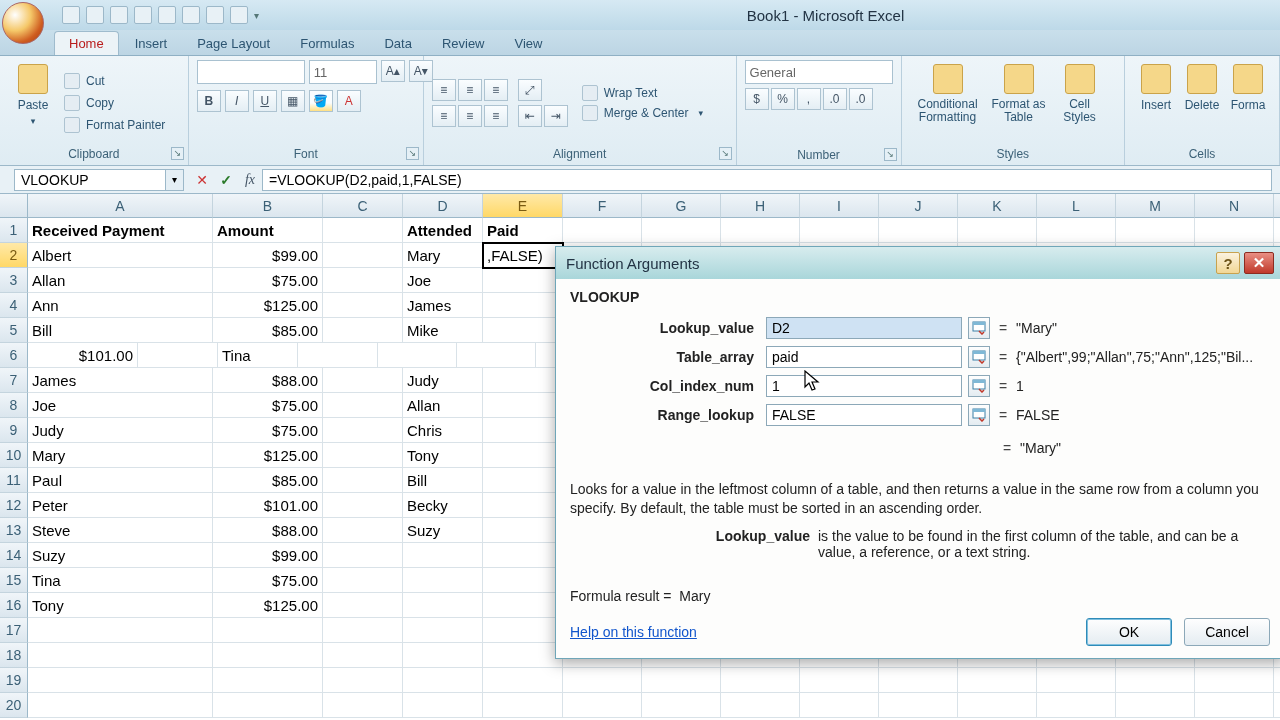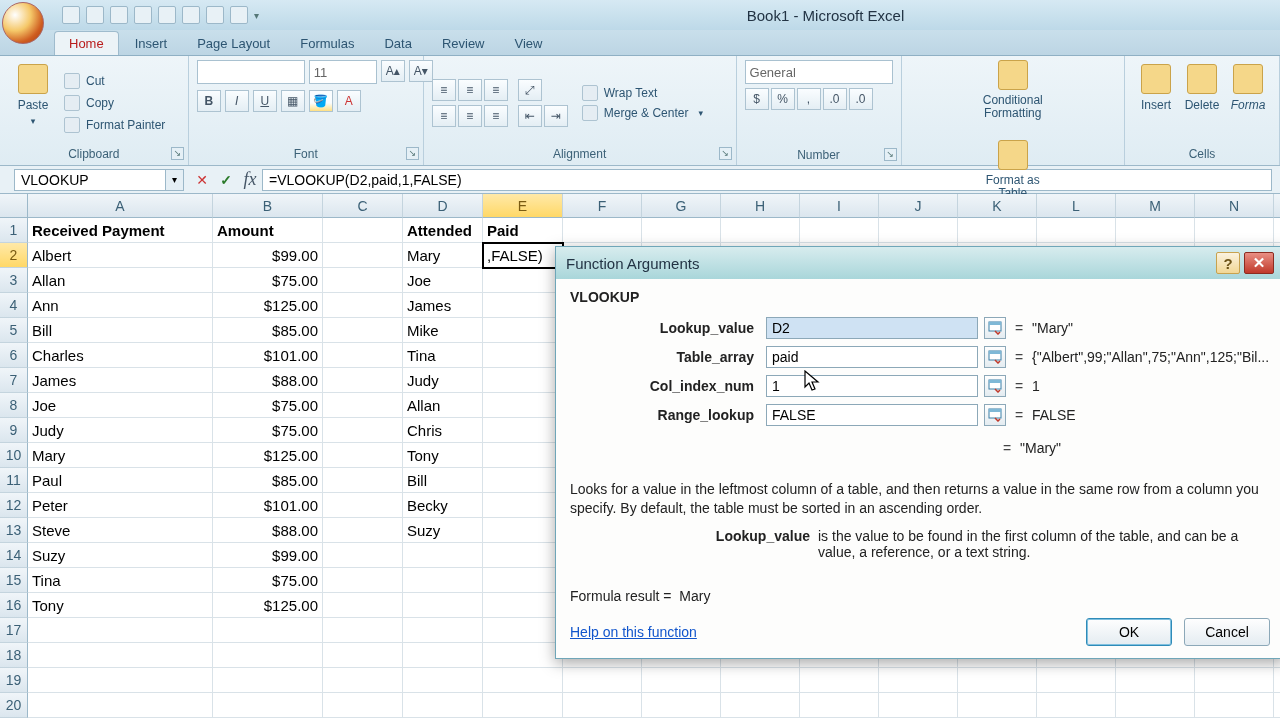--- a/index.html
+++ b/index.html
@@ -32,21 +32,21 @@
   .btnsq { width:24px; height:22px; border:1px solid #adc3d1; background:linear-gradient(#fafdff,#e4eef4); display:inline-flex; align-items:center; justify-content:center; font-size:12px; color:#456; }
   .btnsq.b { font-weight:bold; } .btnsq.i { font-style:italic; } .btnsq.u { text-decoration:underline; }
   .col { display:flex; flex-direction:column; gap:4px; }
 
   
   .fbar { height: 28px; background: #e8f1f6; border-bottom:1px solid #9cb8c9; display:flex; align-items:center; }
   .namebox { width: 170px; height:22px; margin: 0 6px 0 14px; border:1px solid #9cb8c9; background:#fff; display:flex; align-items:center; padding:0 6px; font-size:14px; position:relative; }
   .namebox .dd { position:absolute; right:0; top:0; bottom:0; width:18px; background:#e5eff5; border-left:1px solid #9cb8c9; display:flex; align-items:center; justify-content:center; font-size:10px; }
   .fbar-btn { width:22px; height:22px; display:flex; align-items:center; justify-content:center; border:1px solid transparent; margin:0 1px; color:#456; font-size:14px; }
   .fbar-btn.chk { color:#2a7a2a; font-weight:bold; }
-  .fbar-btn.fx { font-style:italic; font-family:serif; font-size:18px; }
+  .fbar-btn.fx { font-style:italic; font-family:serif; font-size:14px; }
   .formula-input { flex:1; height:22px; border:1px solid #9cb8c9; background:#fff; padding:0 6px; font-size:14px; margin-right:8px; display:flex; align-items:center; }
 
   
   .grid-wrap { position:relative; display:flex; height:calc(720px - 30px - 26px - 110px - 28px); background:#fff; }
   .corner { width:28px; height:24px; background:linear-gradient(#f0f5f9,#dbe6ee); border-right:1px solid #9cb8c9; border-bottom:1px solid #9cb8c9; }
   .colheads { display:flex; height:24px; }
   .colhead { background:linear-gradient(#f0f5f9,#dbe6ee); border-right:1px solid #c4d4de; border-bottom:1px solid #9cb8c9; display:flex; align-items:center; justify-content:center; font-size:14px; color:#3b6076; }
   .colhead.active { background:linear-gradient(#ffe9a8,#ffd867); color:#7a5b11; }
   .rowheads { display:flex; flex-direction:column; width:28px; }
   .rowhead { height:25px; background:linear-gradient(#f0f5f9,#dbe6ee); border-right:1px solid #9cb8c9; border-bottom:1px solid #c4d4de; display:flex; align-items:center; justify-content:center; font-size:14px; color:#3b6076; }
@@ -66,21 +66,21 @@
   
   .dialog { position:absolute; left:555px; top:246px; width:730px; background:#fdfdfc; border:1px solid #6fa6b8; box-shadow:0 4px 14px rgba(0,0,0,0.35); z-index:100; }
   .dlg-title { height:32px; background:linear-gradient(#d7ecee,#a9d6da); display:flex; align-items:center; padding:0 10px; font-size:15px; color:#234; }
   .dlg-title .spacer{flex:1;}
   .dlg-help { width:24px; height:22px; background:linear-gradient(#faf2df,#f2d795); border:1px solid #c8a24e; display:flex; align-items:center; justify-content:center; font-weight:bold; color:#6e5418; margin-right:4px; border-radius:2px;}
   .dlg-close { width:30px; height:22px; background:linear-gradient(#e98f83,#c0392b); border:1px solid #8c2c21; display:flex; align-items:center; justify-content:center; color:#fff; font-weight:bold; border-radius:2px;}
   .dlg-body { padding:10px 14px 12px; font-size:14px; color:#222; }
   .dlg-fn { font-weight:bold; margin-bottom:8px; }
   .arg-row { display:flex; align-items:center; height:29px; gap:6px; }
   .arg-label { width:190px; text-align:right; font-weight:bold; padding-right:6px; }
-  .arg-input { width:212px; height:22px; border:1px solid #8ca8b8; background:#fff; padding:0 5px; font-size:14px; }
+  .arg-input { width:196px; height:22px; border:1px solid #8ca8b8; background:#fff; padding:0 5px; font-size:14px; }
   .arg-input.sel { background:#cfe2f3; }
   .arg-range-btn { width:22px; height:22px; border:1px solid #8ca8b8; background:linear-gradient(#fefefe,#e4ecf1); display:flex; align-items:center; justify-content:center; }
   .arg-range-btn svg{display:block;}
   .arg-eq { width:14px; text-align:center; color:#444; }
   .arg-result { flex:1; color:#222; font-size:14px; white-space:nowrap; overflow:hidden; }
   .dlg-desc { margin-top:18px; line-height:1.35; }
   .dlg-argdesc { margin-top:10px; display:flex; }
   .dlg-argdesc .al { width:248px; text-align:right; font-weight:bold; padding-right:8px; }
   .dlg-argdesc .ad { flex:1; }
   .dlg-formula-result { margin-top:28px; }
@@ -211,21 +211,21 @@
         <span class="btnsq">%</span>
         <span class="btnsq">,</span>
         <span class="btnsq">.0</span>
         <span class="btnsq">.0</span>
       </div>
     </div>
     <div class="group-label"><span>Number</span><span class="dl">↘</span></div>
   </div>
 
   <div class="group" style="width:225px;">
-    <div class="group-body" style="gap:2px;flex-direction:column;">
+    <div class="group-body" style="gap:2px;">
       <div class="big-btn" style="width:76px;">
           <span class="ico"></span>
           <span style="text-align:center;line-height:1.1;">Conditional Formatting</span>
         </div>
       <div class="big-btn" style="width:62px;">
           <span class="ico"></span>
           <span style="text-align:center;line-height:1.1;">Format as Table</span>
         </div>
       <div class="big-btn" style="width:56px;">
           <span class="ico"></span>
@@ -238,21 +238,21 @@
   <div class="group" style="flex:1;">
     <div class="group-body" style="gap:0;">
       <div class="big-btn" style="width:46px;">
           <span class="ico"></span>
           <span>Insert</span>
         </div>
       <div class="big-btn" style="width:46px;">
           <span class="ico"></span>
           <span>Delete</span>
         </div>
-      <div class="big-btn" style="width:46px;font-style:italic;">
+      <div class="big-btn" style="width:46px;">
           <span class="ico"></span>
           <span>Forma</span>
         </div>
     </div>
     <div class="group-label">Cells</div>
   </div>
 </div>
 
 <div class="fbar">
   <div class="namebox">
@@ -391,21 +391,20 @@
           <div class="cell cH"></div>
           <div class="cell cI"></div>
           <div class="cell cJ"></div>
           <div class="cell cK"></div>
           <div class="cell cL"></div>
           <div class="cell cM"></div>
           <div class="cell cN"></div>
           <div class="cell cO"></div>
         </div>
         <div class="row">
-          <div class="cell cA">Charles</div>
           <div class="cell cB right">$101.00</div>
           <div class="cell cC"></div>
           <div class="cell cD">Tina</div>
           <div class="cell cE"></div>
           <div class="cell cF"></div>
           <div class="cell cG"></div>
           <div class="cell cH"></div>
           <div class="cell cI"></div>
           <div class="cell cJ"></div>
           <div class="cell cK"></div>

